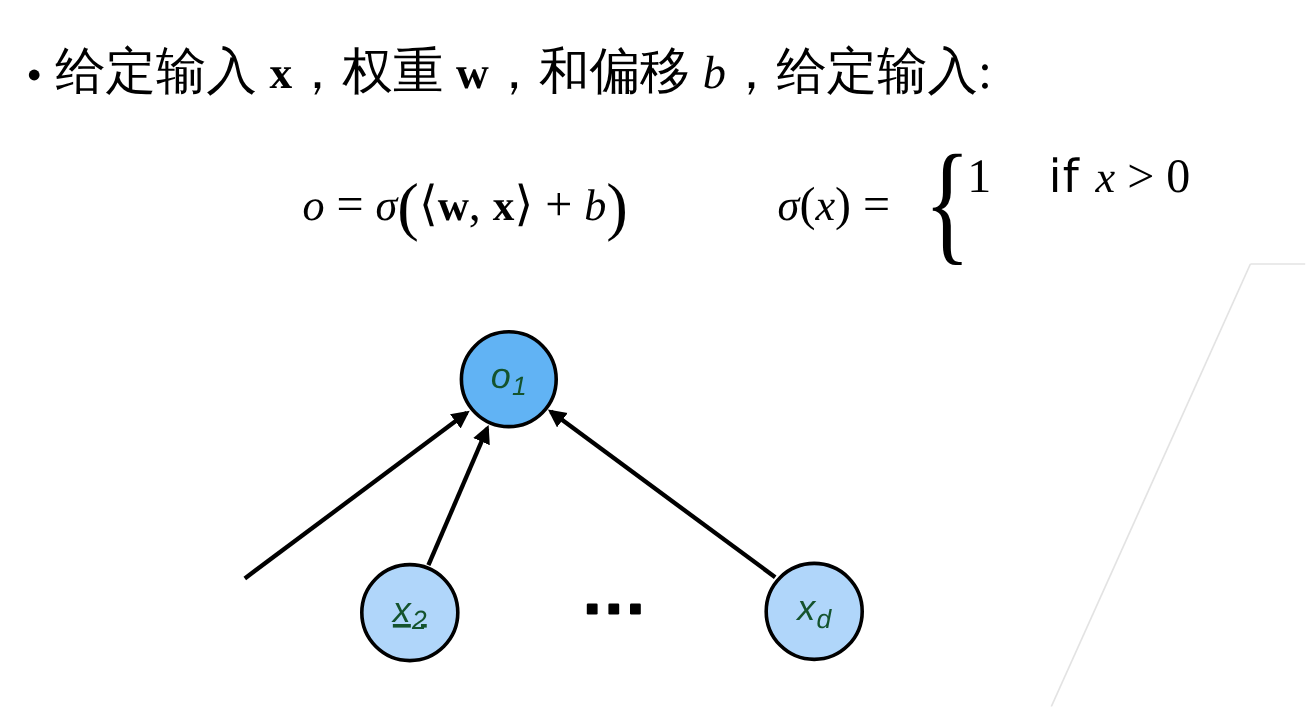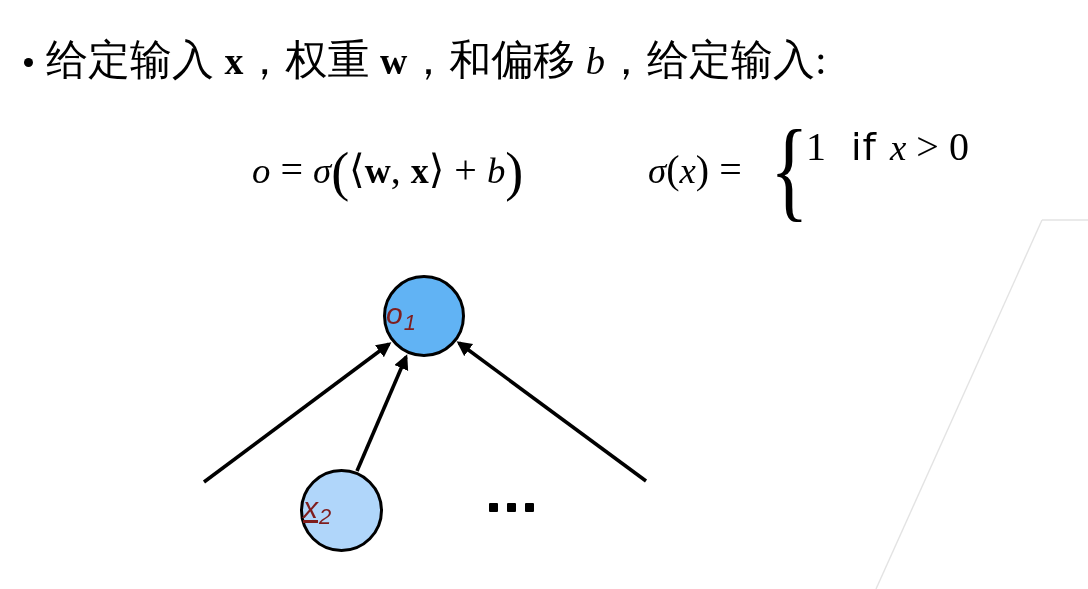--- a/index.html
+++ b/index.html
@@ -32,31 +32,31 @@
   .bigp{font-size:54px;vertical-align:-0.13em;font-weight:400;}
 
   
   .cases{position:absolute;left:770px;top:114px;z-index:2;width:318px;height:120px;}
   .brace{position:absolute;left:0;top:0;font-size:112px;line-height:110px;
     transform:scaleX(0.72);transform-origin:left center;color:#000;
     font-family:"Liberation Serif","DejaVu Serif",serif;}
   .case-rows{position:absolute;left:36px;top:6px;}
   .case-row{height:54px;line-height:54px;font-size:40px;white-space:nowrap;}
   .case-val{display:inline-block;width:26px;}
-  .case-cond{margin-left:19px;}
+  .case-cond{margin-left:42px;}
   .case-cond span{white-space:pre;}
   .sans{font-family:"DejaVu Sans","Liberation Sans",sans-serif;
     font-size:0.95em;letter-spacing:1px;}
 
   
   .node{position:absolute;z-index:2;box-sizing:border-box;border-radius:50%;
     border:3.5px solid var(--node-border,#000);
-    display:flex;align-items:center;justify-content:flex-start;
+    display:flex;align-items:center;justify-content:center;
     font-family:"Liberation Sans","DejaVu Sans",sans-serif;
-    font-style:italic;font-size:30px;color:#7f1d1d;}
+    font-style:italic;font-size:30px;color:#14532d;}
   .node .sub{font-size:22px;vertical-align:-6px;margin-left:1px;font-style:italic;}
   .node-o1{left:383px;top:275px;width:82px;height:82px;
     background:var(--output-node-fill,#61B3F4);}
   .node-x{background:var(--input-node-fill,#B0D6FA);width:83px;height:83px;}
   .node-x1{left:132px;top:468px;}
   .node-x2{left:300px;top:469px;text-decoration:underline;}
   .node-xd{left:637px;top:468px;}
 
   .ellipsis{position:absolute;left:489px;top:503px;z-index:2;display:flex;gap:9px;}
   .ellipsis .dot{width:9px;height:9px;background:#000;border-radius:1px;}
@@ -104,20 +104,23 @@
 
   <div class="node node-o1">
     <span><span>o</span><span class="sub">1</span></span>
   </div>
 
 
   <div class="node node-x node-x2">
     <span><span>x</span><span class="sub">2</span></span>
   </div>
 
+  <div class="node node-x node-xd">
+    <span><span>x</span><span class="sub">d</span></span>
+  </div>
 
   <div class="ellipsis">
     <div class="dot"></div>
     <div class="dot"></div>
     <div class="dot"></div>
   </div>
 
 </div>
 
 </body></html>

